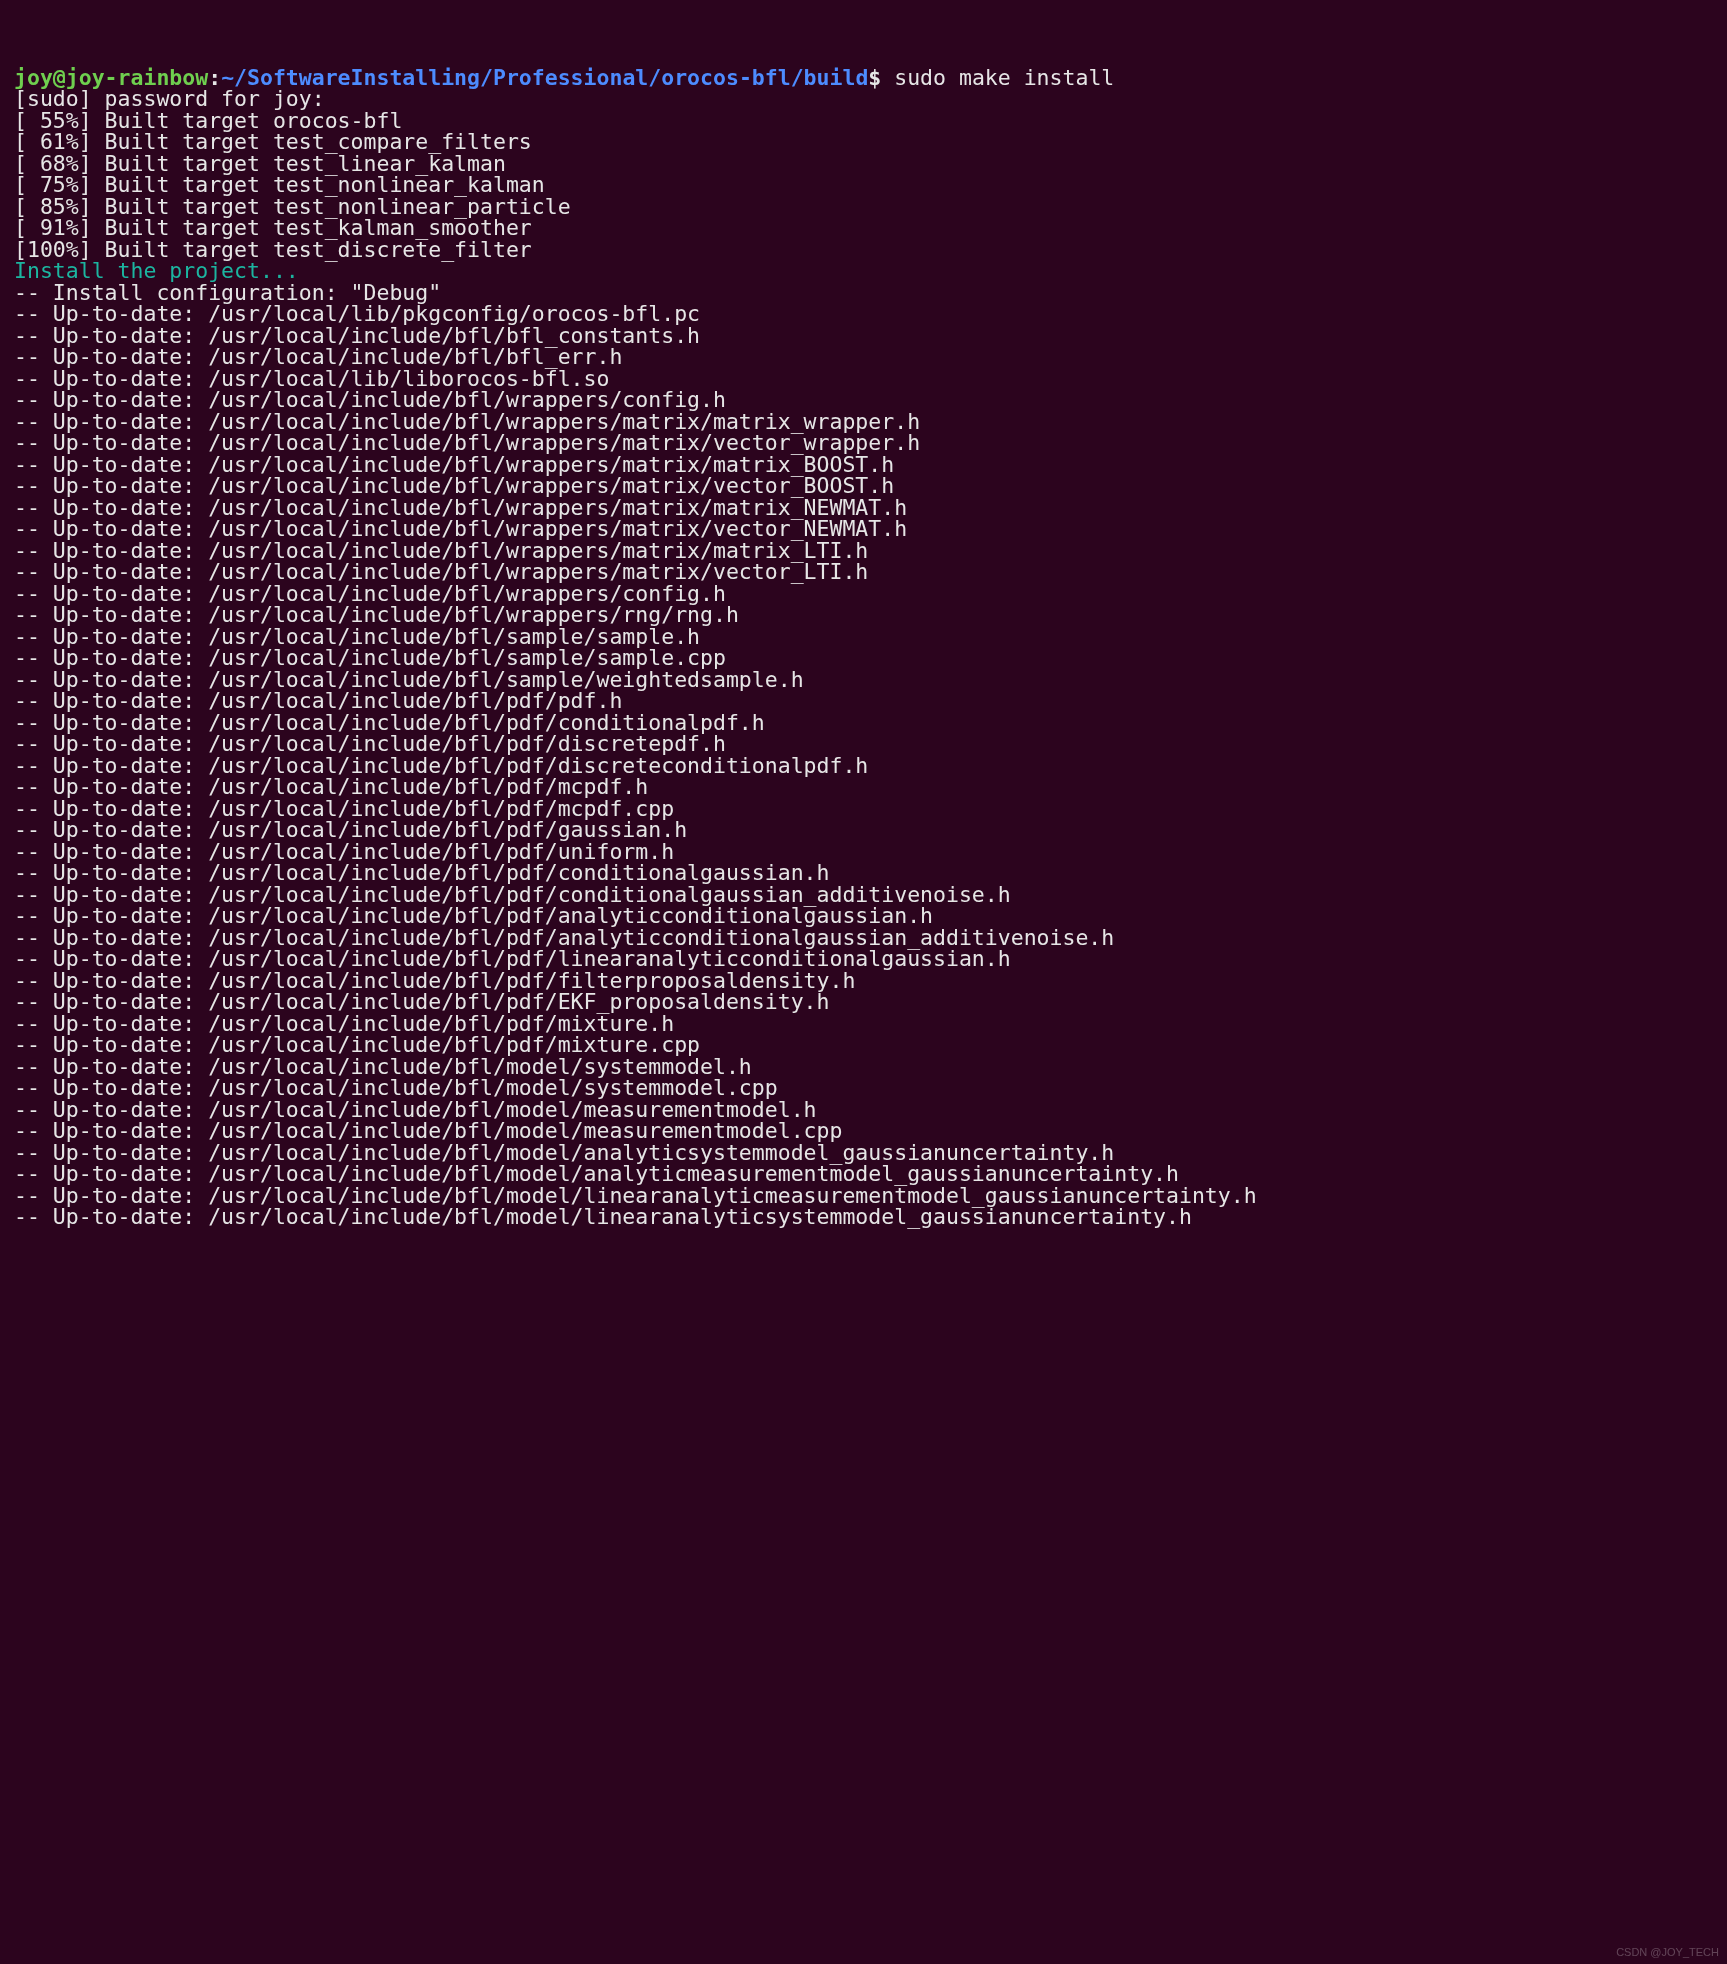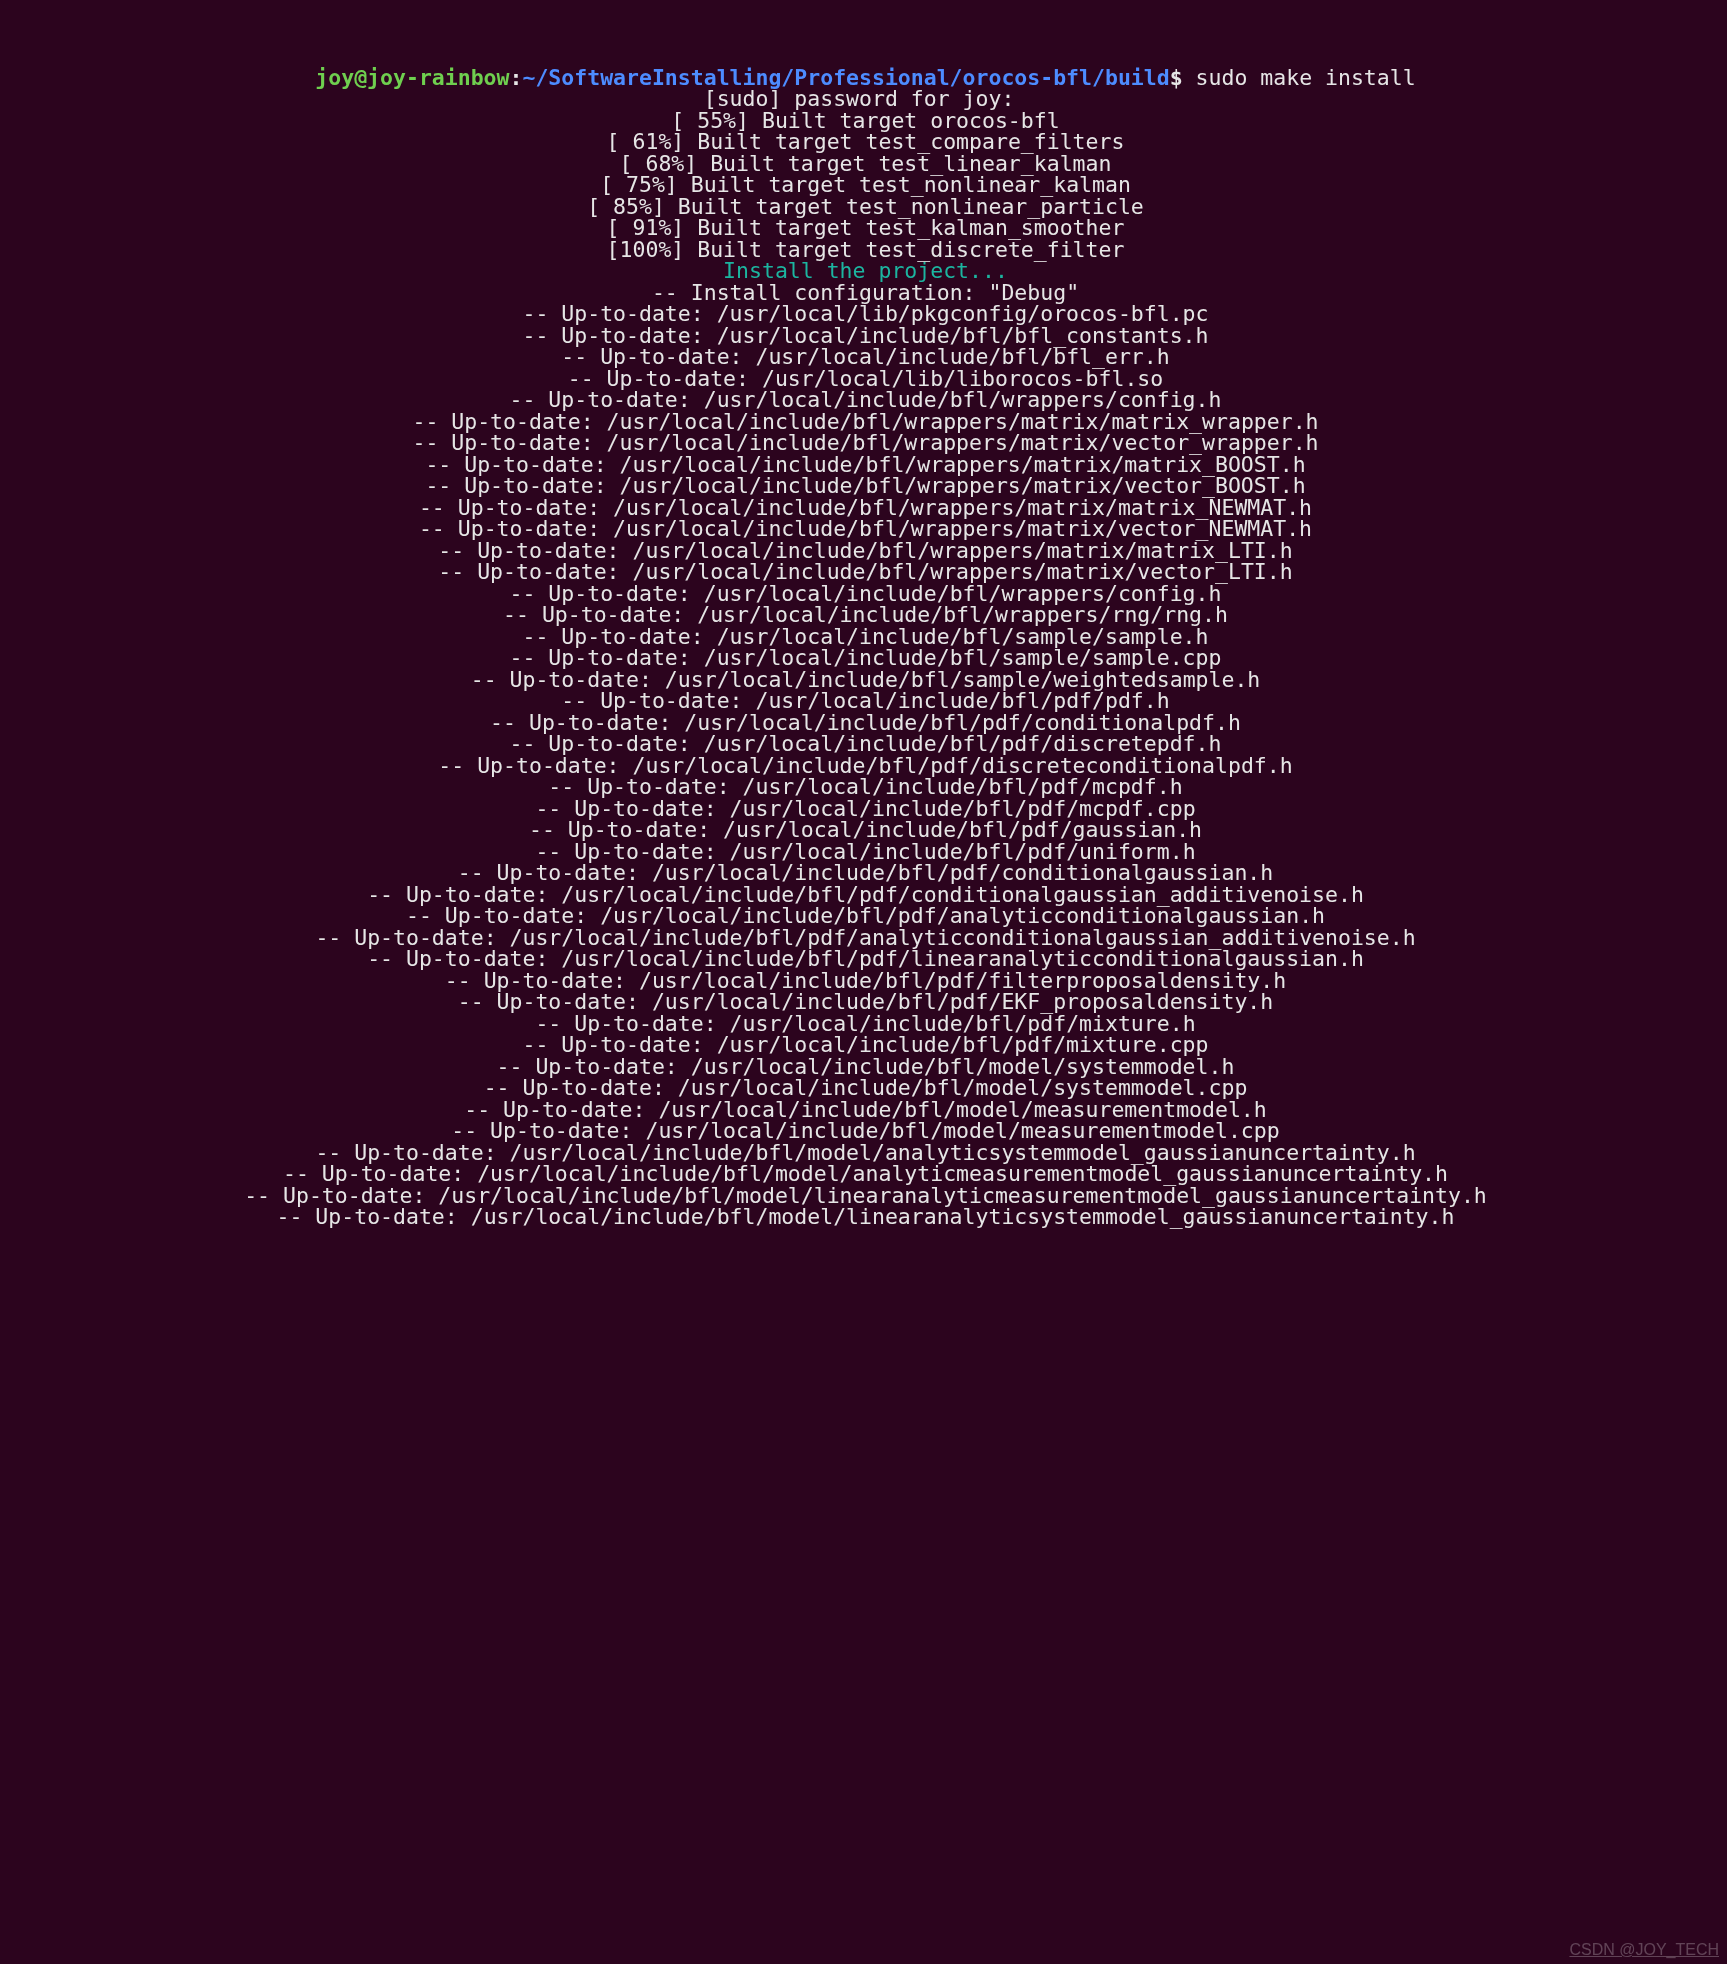--- a/index.html
+++ b/index.html
@@ -7,37 +7,35 @@
     padding: 0;
     background: #2c041e;
     color: #e6e6e6;
     font-family: "DejaVu Sans Mono", "Ubuntu Mono", Consolas, monospace;
     font-size: 21.5px;
     line-height: 1.0;
     white-space: pre;
     overflow: hidden;
   }
   .term {
-    padding: 2px 0 0 4px;
-    text-align: center;
+    padding: 2px 0 0 14px;
   }
   .bold { font-weight: bold; }
   .green { color: #6fcf4f; }
   .blue  { color: #4d8cff; }
   .cyan  { color: #1cb5a0; }
   .white { color: #e6e6e6; }
   .watermark {
     position: fixed;
     bottom: 6px;
     right: 8px;
-    font-size: 16px;
+    font-size: 11px;
     color: rgba(255,255,255,0.25);
     font-family: sans-serif;
     white-space: nowrap;
-    text-decoration: underline;
   }
 </style>
 </head>
 <body>
 <div class="term">
 <span class="bold green">joy@joy-rainbow</span><span class="bold white">:</span><span class="bold blue">~/SoftwareInstalling/Professional/orocos-bfl/build</span><span class="bold white">$ </span><span class="white">sudo make install</span>
 <span class="white">[sudo] password for joy: </span>
 <span class="white">[ 55%] Built target orocos-bfl</span>
 <span class="white">[ 61%] Built target test_compare_filters</span>
 <span class="white">[ 68%] Built target test_linear_kalman</span>

